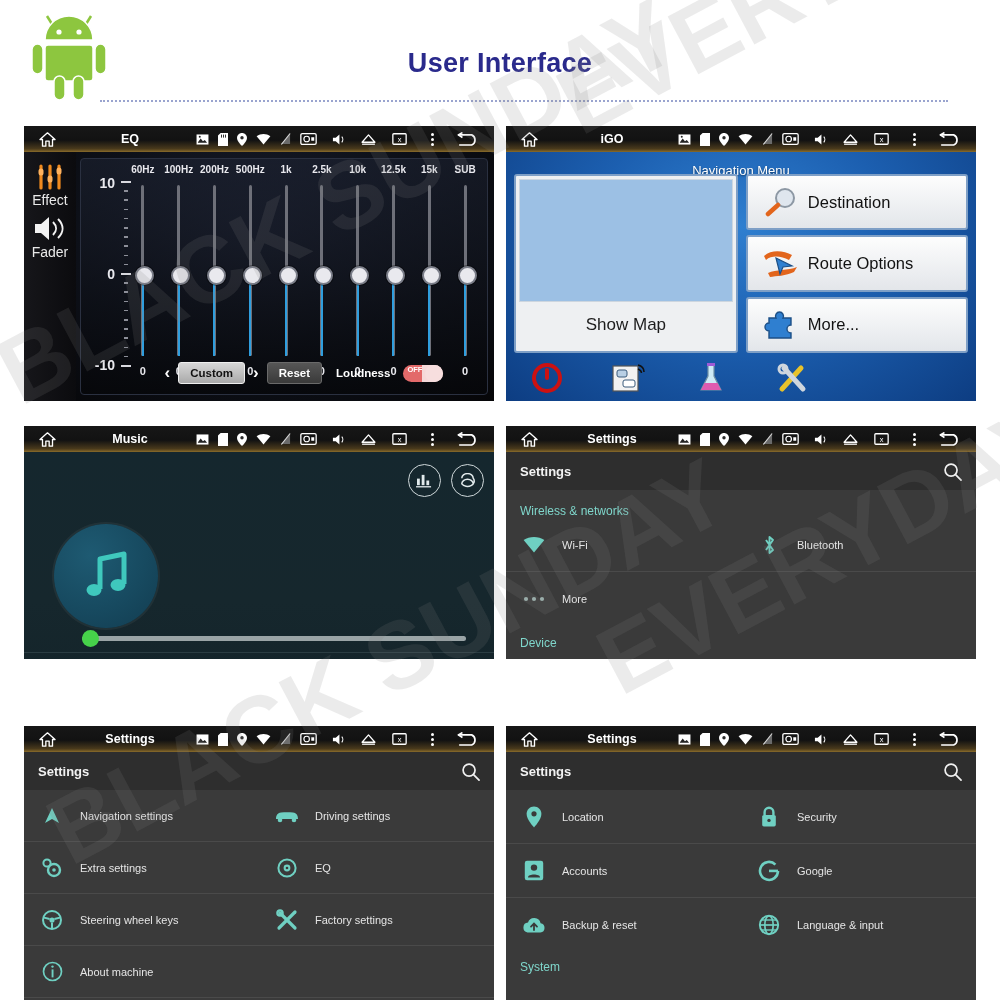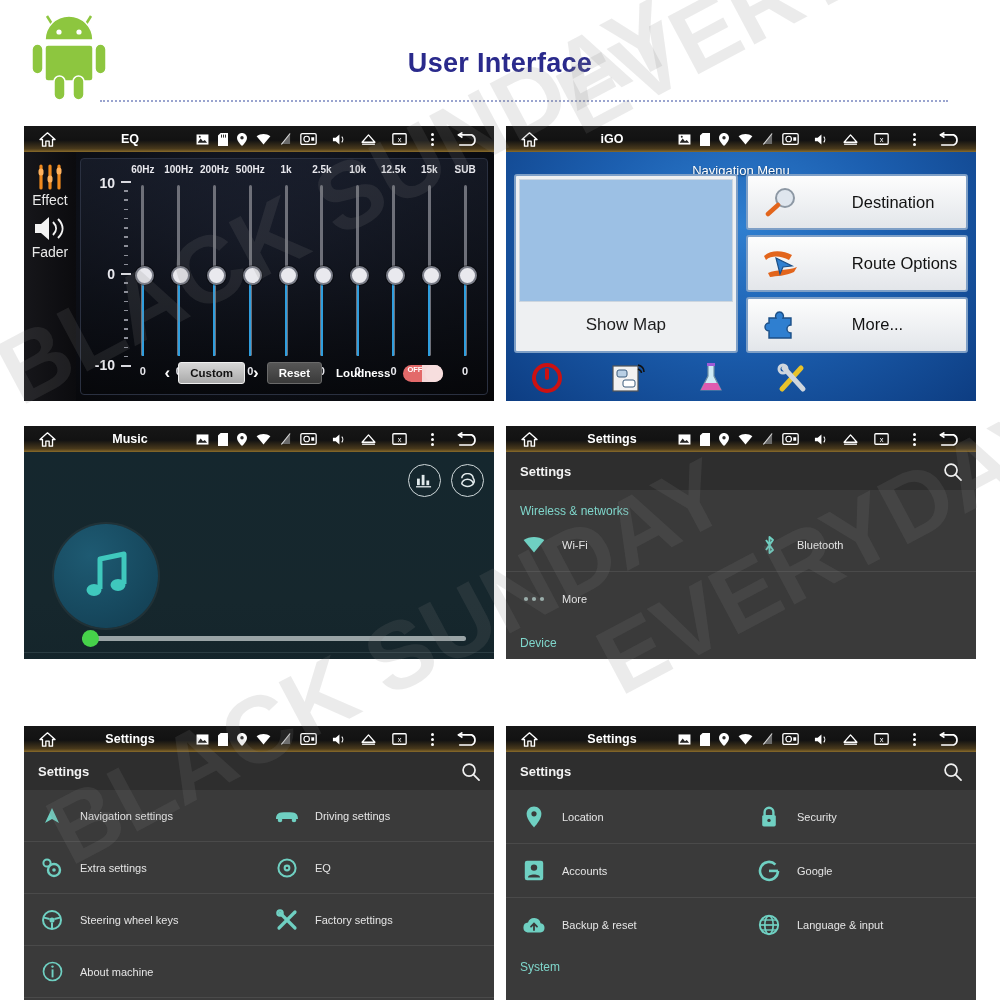--- a/index.html
+++ b/index.html
@@ -99,21 +99,21 @@
   .igo-title{text-align:center;color:#fff;font-size:13px;padding-top:11px;
      text-shadow:0 1px 2px rgba(0,0,0,.5);}
   .igo-main{position:absolute;left:8px;right:8px;top:22px;bottom:48px;display:flex;gap:8px;}
   .igo-left{flex:1.02;background:#eef0f2;border:2px solid #7e9fc6;border-radius:3px;
      display:flex;flex-direction:column;padding:3px;}
   .igo-map{flex:1;background:#9cc0e4;border:1px solid #cdd6df;}
   .igo-showmap{height:46px;display:flex;align-items:center;justify-content:center;
      font-size:17px;color:#1c1c1c;}
   .igo-right{flex:1.06;display:flex;flex-direction:column;gap:5px;}
   .igo-btn{flex:1;background:linear-gradient(to bottom,#fdfdfd,#e3e6ea);
-     border:2px solid #7e9fc6;border-radius:3px;display:flex;align-items:center;padding:0 8px;gap:44px;}
+     border:2px solid #7e9fc6;border-radius:3px;display:flex;align-items:center;padding:0 8px;}
   .igo-btn .ico{width:52px;display:flex;justify-content:center;align-items:center;}
   .igo-btn .txt{flex:1;font-size:16.5px;color:#121212;}
   .igo-bar{position:absolute;left:0;right:0;bottom:0;height:46px;display:flex;align-items:center;}
   .igo-bar .slot{width:82px;display:flex;justify-content:center;align-items:center;}
 
   
   .mus-body{position:relative;height:249px;background:linear-gradient(to bottom,#15272e,#16272d 60%,#14242a);}
   .mus-top{position:absolute;right:10px;top:12px;display:flex;gap:10px;}
   .circ-btn{width:31px;height:31px;border-radius:50%;border:1.6px solid #cfd8da;
      display:flex;align-items:center;justify-content:center;}

